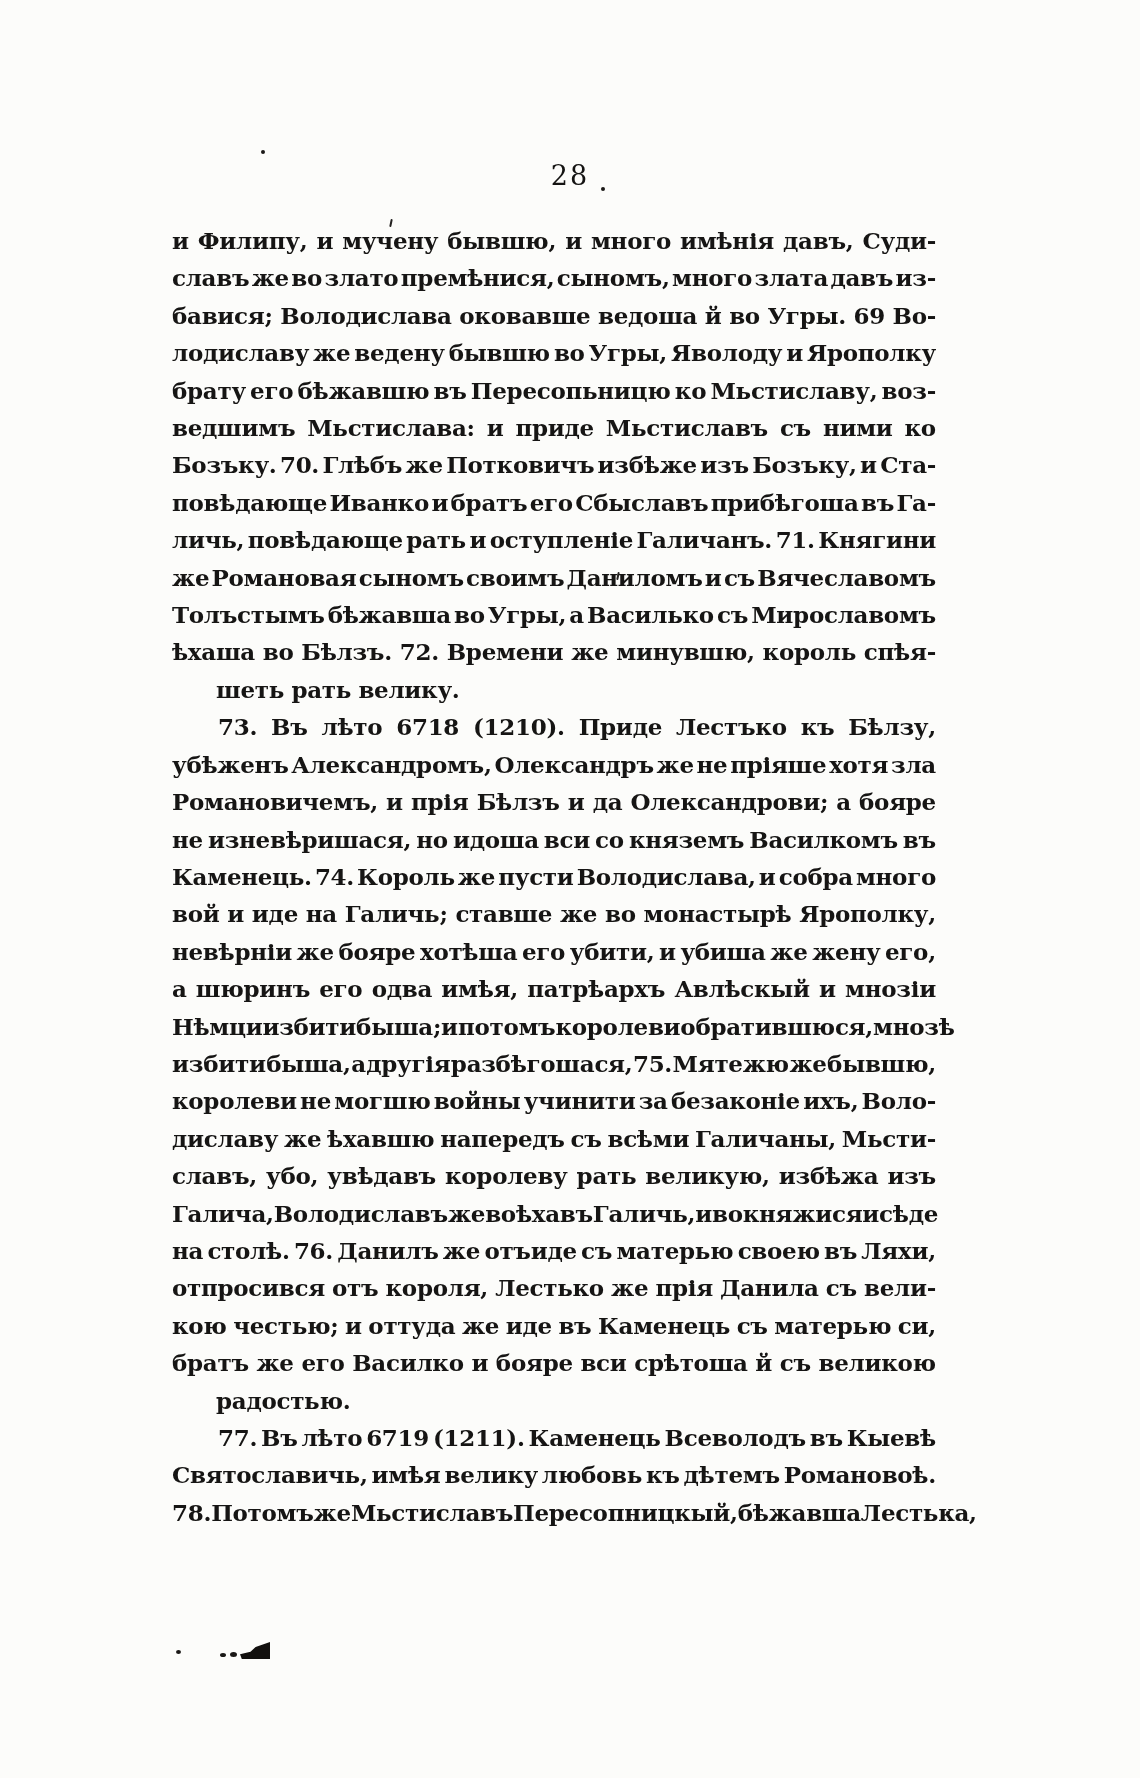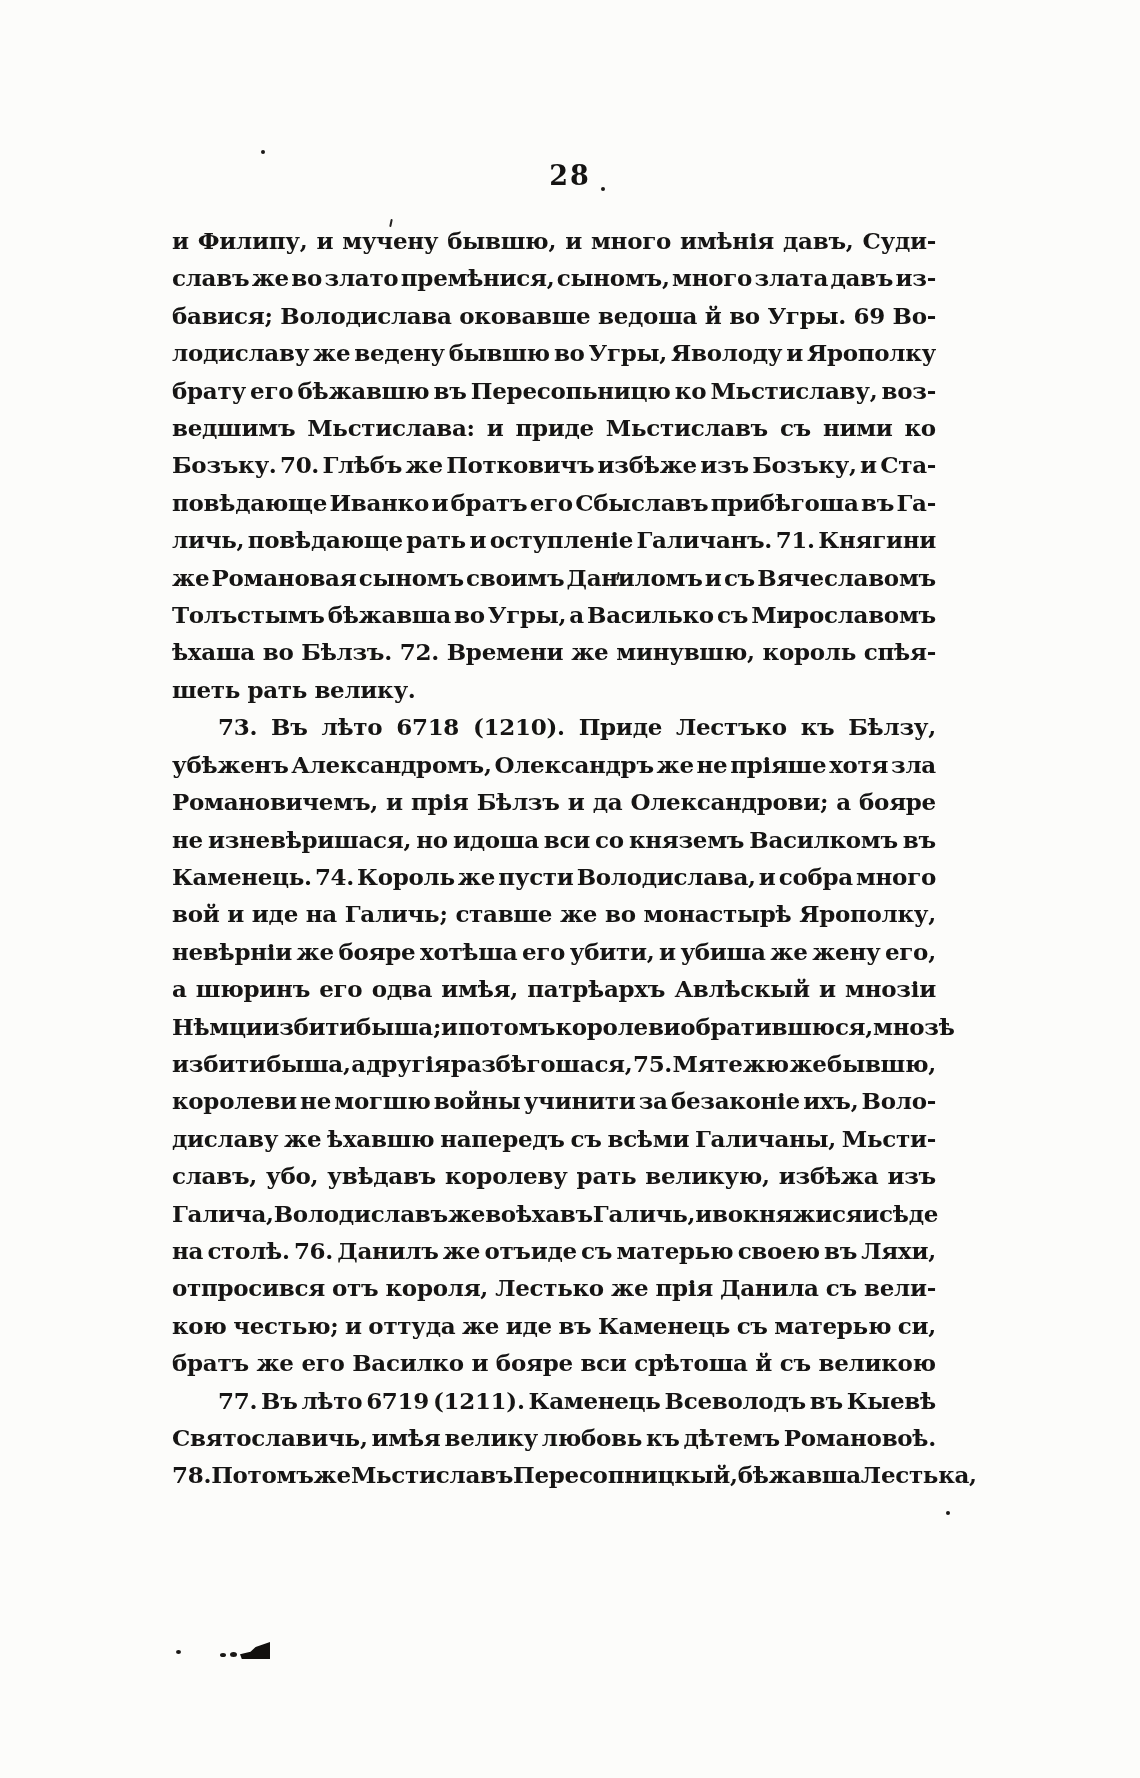--- a/index.html
+++ b/index.html
@@ -15,21 +15,21 @@
     color: #171514;
     overflow: hidden;
   }
   .page-number {
     position: absolute;
     top: 160px;
     left: 0;
     width: 1140px;
     text-align: center;
     font-size: 27px;
-    font-weight: bold;
+    font-weight: normal;
     letter-spacing: 2px;
     color: #141312;
   }
   .text-column {
     position: absolute;
     left: 172px;
     top: 222px;
     width: 764px;
     font-size: 23px;
     font-weight: bold;
@@ -38,20 +38,21 @@
   }
   .line {
     display: flex;
     justify-content: space-between;
     line-height: 37.4px;
     white-space: pre;
   }
   .line.left {
     justify-content: flex-start;
     gap: 0.32em;
+    margin-left: 44px;
   }
   .line.indent {
     padding-left: 46px;
   }
   .speck {
     position: absolute;
     background: #1a1816;
     border-radius: 50%;
   }
   .smudge-blob {
@@ -102,20 +103,21 @@
     <div class="line"><span>Нѣмци</span><span>избити</span><span>быша;</span><span>и</span><span>потомъ</span><span>королеви</span><span>обратившюся,</span><span>мнозѣ</span></div>
     <div class="line"><span>избити</span><span>быша,</span><span>а</span><span>другія</span><span>разбѣгошася,</span><span>75.</span><span>Мятежю</span><span>же</span><span>бывшю,</span></div>
     <div class="line"><span>королеви</span><span>не</span><span>могшю</span><span>войны</span><span>учинити</span><span>за</span><span>безаконіе</span><span>ихъ,</span><span>Воло-</span></div>
     <div class="line"><span>диславу</span><span>же</span><span>ѣхавшю</span><span>напередъ</span><span>съ</span><span>всѣми</span><span>Галичаны,</span><span>Мьсти-</span></div>
     <div class="line"><span>славъ,</span><span>убо,</span><span>увѣдавъ</span><span>королеву</span><span>рать</span><span>великую,</span><span>избѣжа</span><span>изъ</span></div>
     <div class="line"><span>Галича,</span><span>Володиславъ</span><span>же</span><span>воѣха</span><span>въ</span><span>Галичь,</span><span>и</span><span>вокняжися</span><span>и</span><span>сѣде</span></div>
     <div class="line"><span>на</span><span>столѣ.</span><span>76.</span><span>Данилъ</span><span>же</span><span>отъиде</span><span>съ</span><span>матерью</span><span>своею</span><span>въ</span><span>Ляхи,</span></div>
     <div class="line"><span>отпросився</span><span>отъ</span><span>короля,</span><span>Лестько</span><span>же</span><span>прія</span><span>Данила</span><span>съ</span><span>вели-</span></div>
     <div class="line"><span>кою</span><span>честью;</span><span>и</span><span>оттуда</span><span>же</span><span>иде</span><span>въ</span><span>Каменець</span><span>съ</span><span>матерью</span><span>си,</span></div>
     <div class="line"><span>братъ</span><span>же</span><span>его</span><span>Василко</span><span>и</span><span>бояре</span><span>вси</span><span>срѣтоша</span><span>й</span><span>съ</span><span>великою</span></div>
+    <div class="line left"><span>радостью.</span></div>
     <div class="line indent"><span>77.</span><span>Въ</span><span>лѣто</span><span>6719</span><span>(1211).</span><span>Каменець</span><span>Всеволодъ</span><span>въ</span><span>Кыевѣ</span></div>
     <div class="line"><span>Святославичь,</span><span>имѣя</span><span>велику</span><span>любовь</span><span>къ</span><span>дѣтемъ</span><span>Романовоѣ.</span></div>
     <div class="line"><span>78.</span><span>Потомъ</span><span>же</span><span>Мьстиславъ</span><span>П</span><span>ересопницкый,</span><span>бѣжавша</span><span>Лестька,</span></div>
   </div>
 
 <div class="speck" style="left:261px; top:150px; width:4px; height:4px;"></div>
 <div class="speck" style="left:601px; top:187px; width:4px; height:4px;"></div>
 <div class="tick" style="left:390px; top:219px;"></div>
 <div class="tick" style="left:617px; top:572px;"></div>
 <div class="speck" style="left:946px; top:1511px; width:4px; height:4px;"></div>

